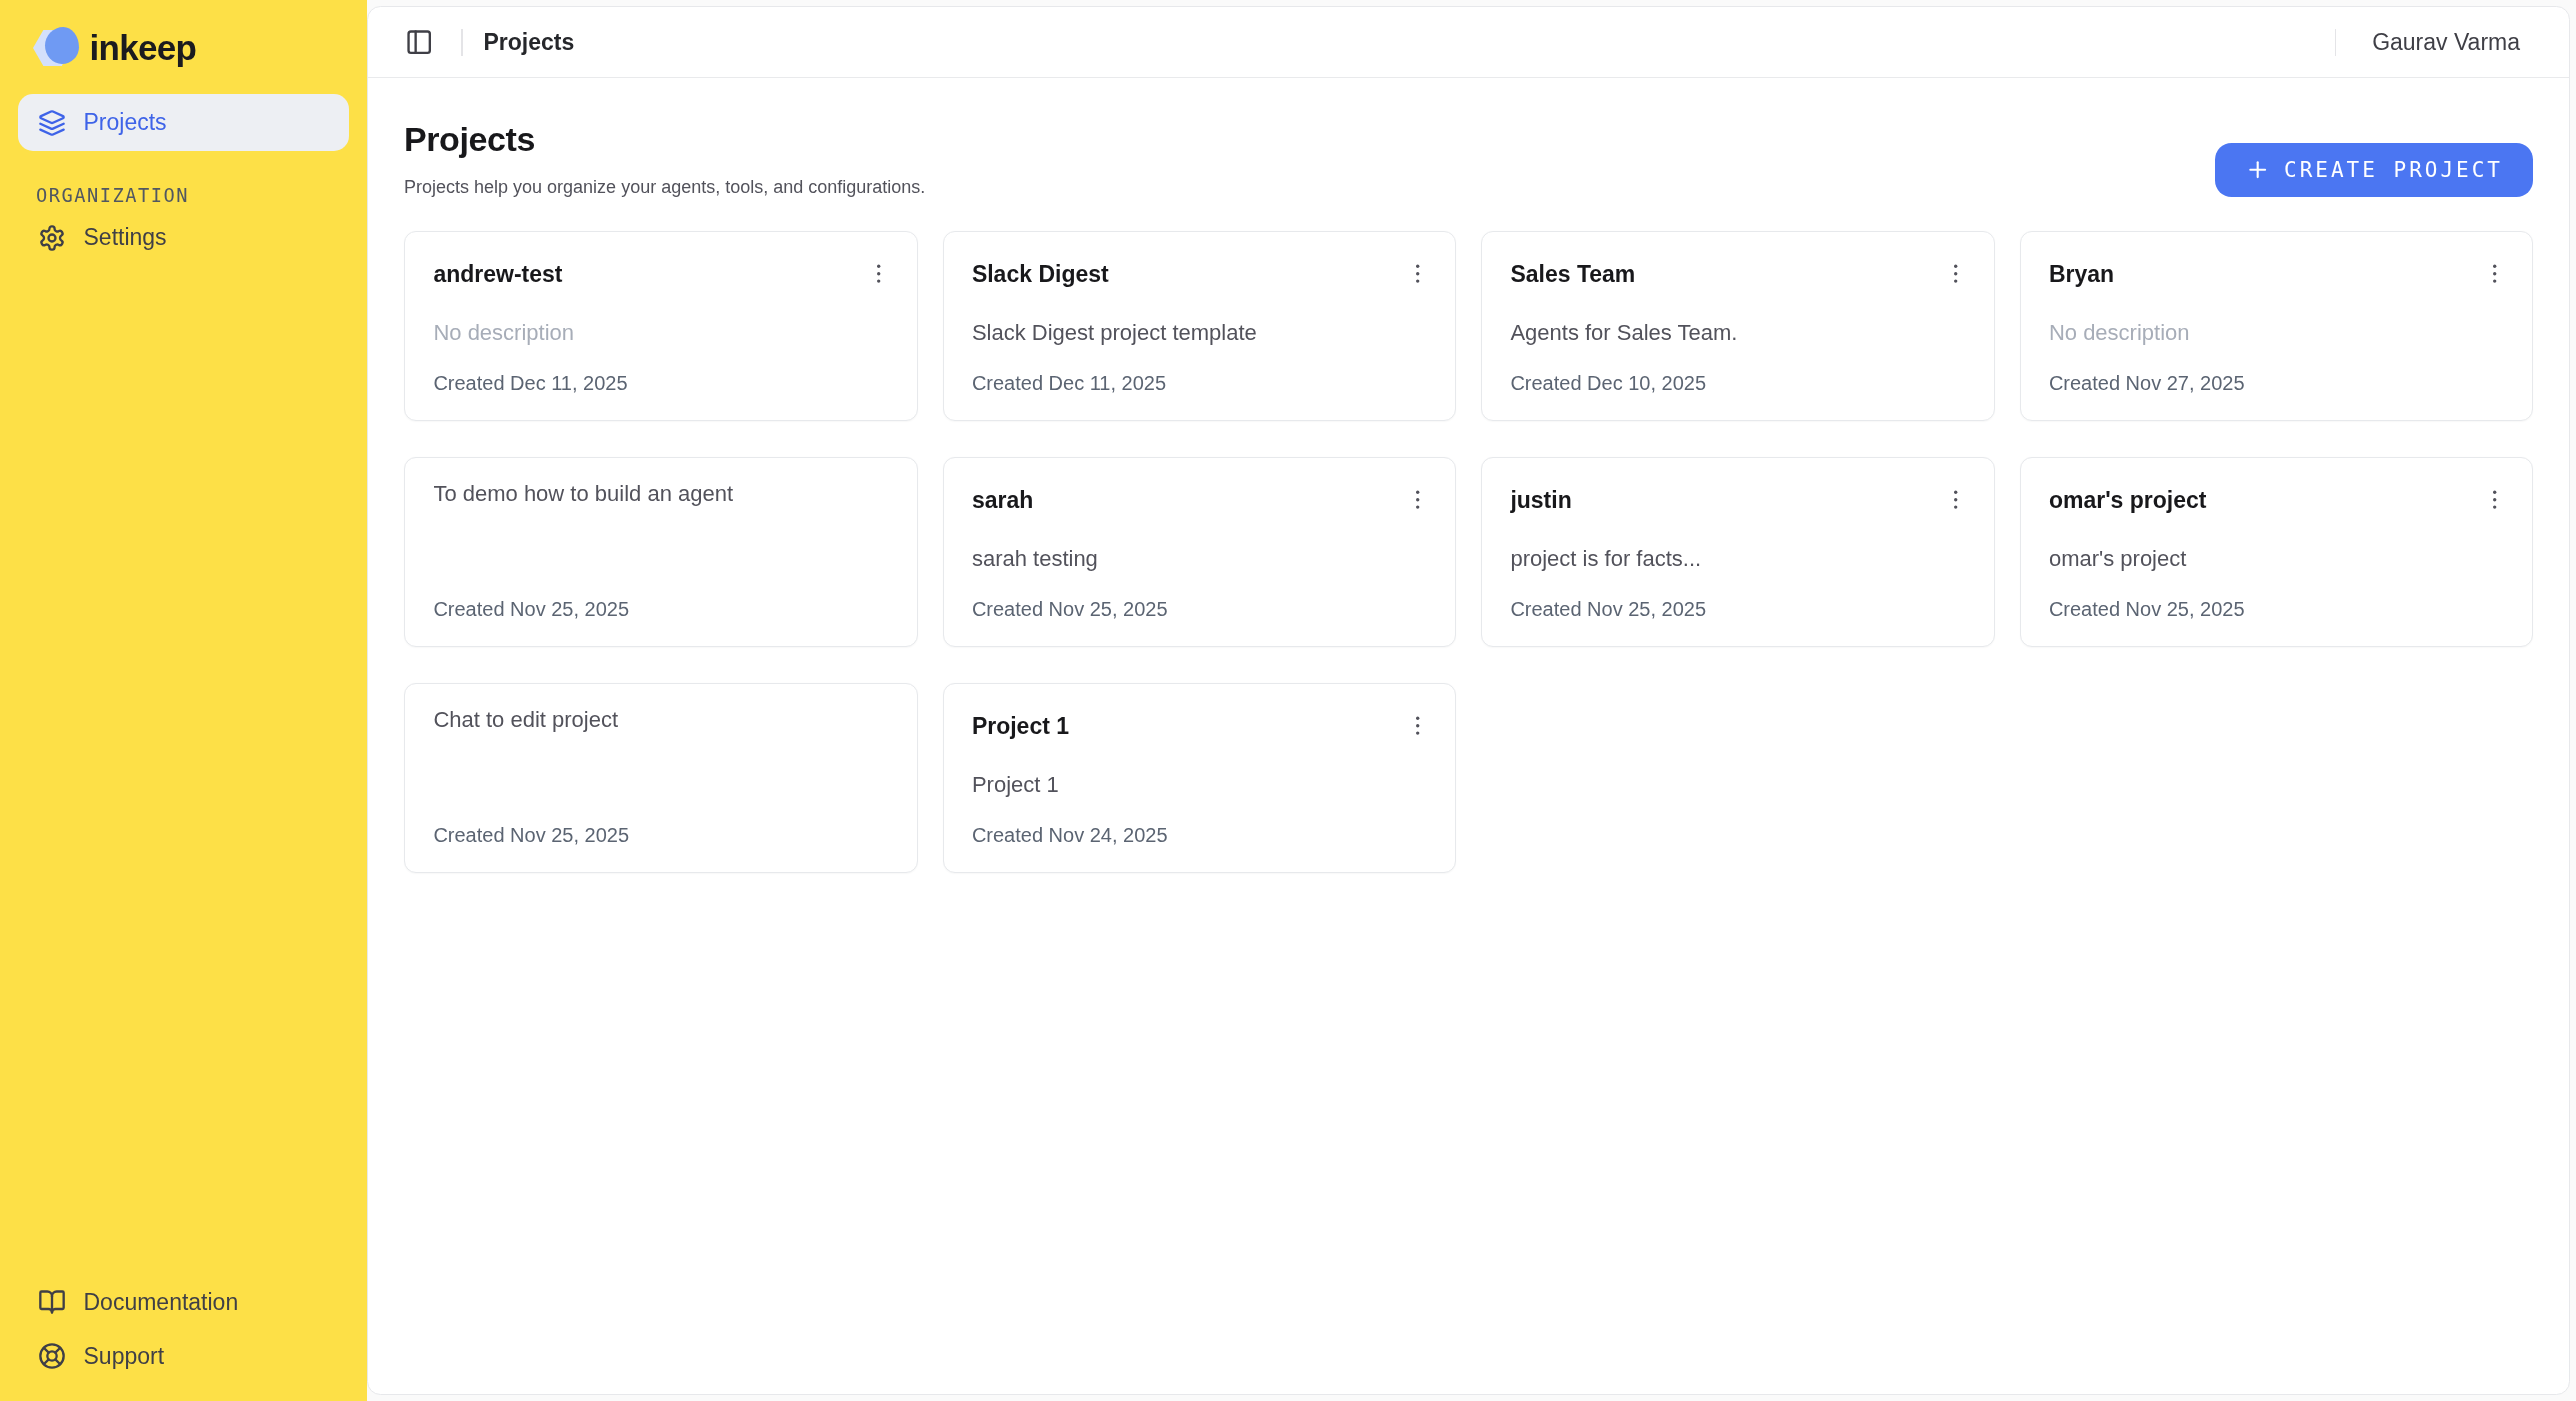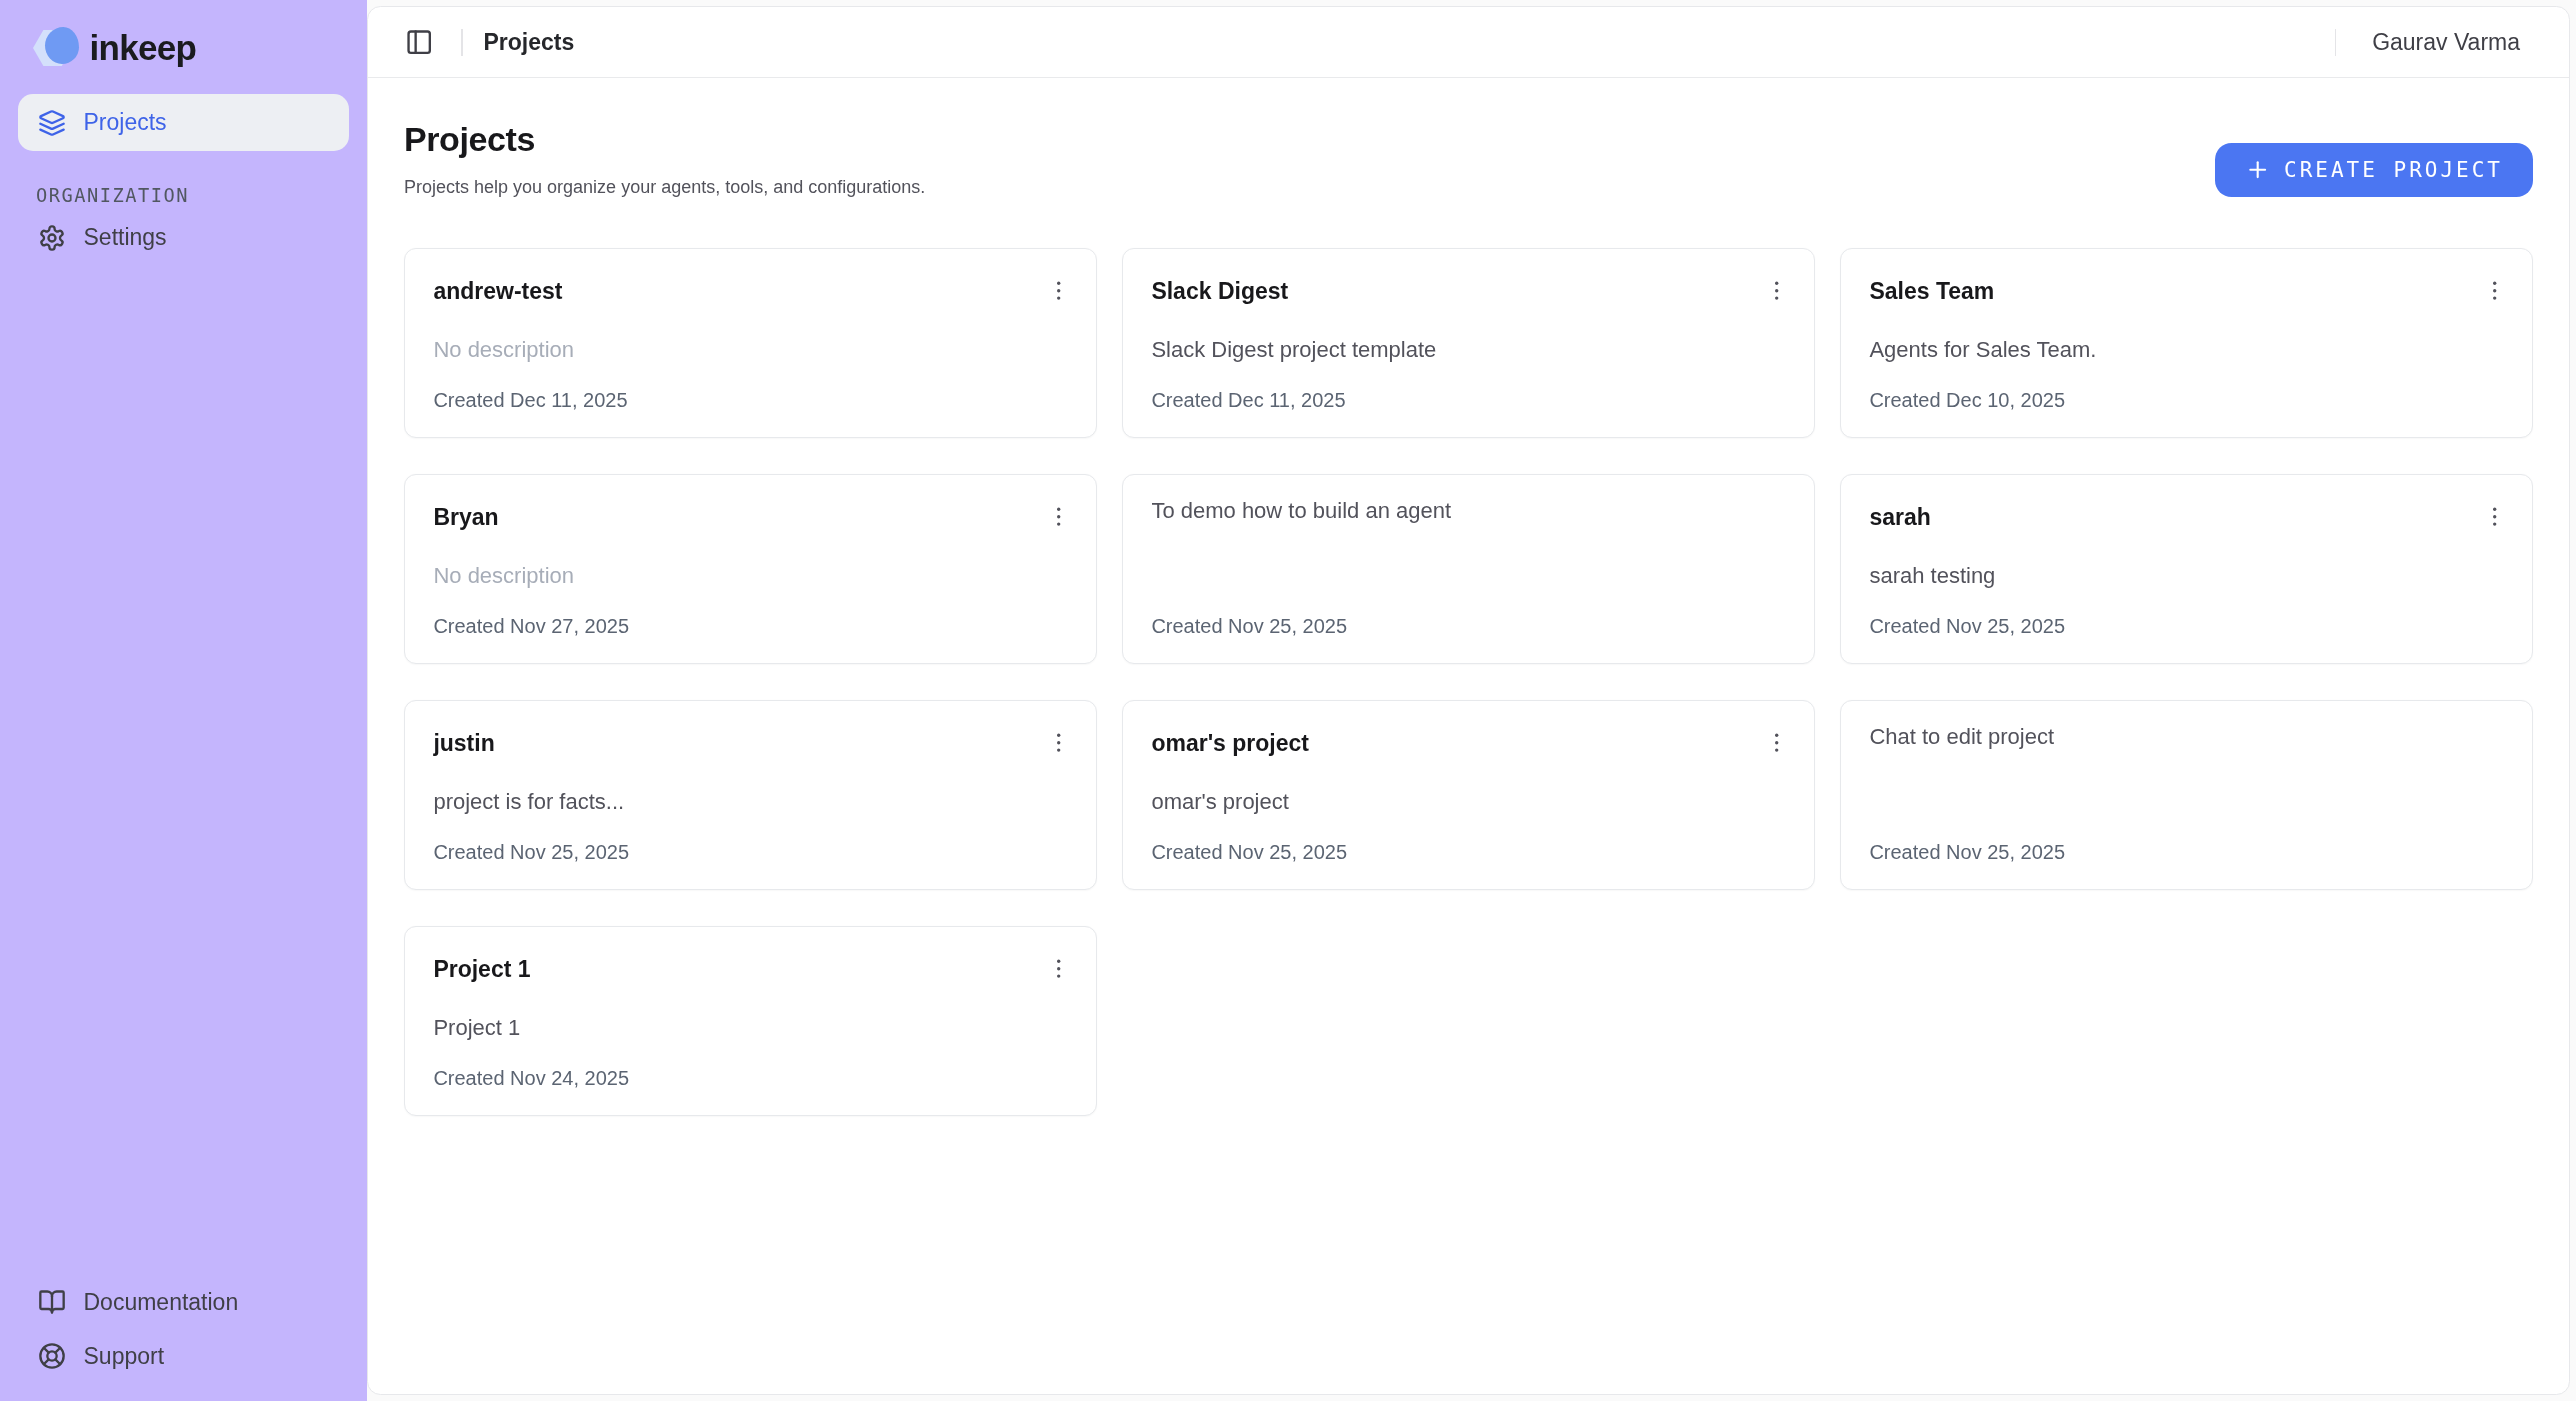--- a/index.html
+++ b/index.html
@@ -10,21 +10,21 @@
     overflow: hidden;
     color: #18181b;
   }
   .app { display: flex; width: 100%; height: 100%; }
 
   
   .sidebar {
     width: 367px; flex: 0 0 367px; height: 100%;
     display: flex; flex-direction: column;
     padding: 22.5px 0 21px;
-    background: #c4b5fd;
+    background: #fde047;
   }
   .logo-row { display: flex; align-items: center; gap: 10.5px; padding: 4.5px 0 0 33px; cursor: pointer; }
   .logo-mark { position: relative; width: 46px; height: 42px; }
   .logo-hex {
     position: absolute; left: 0; top: 3px; width: 37px; height: 36px;
     background: #d4e0fb;
     clip-path: polygon(28% 0, 78% 0, 100% 50%, 78% 100%, 28% 100%, 0 50%);
   }
   .logo-blob {
     position: absolute; right: 0; top: 0; width: 34px; height: 37px;
@@ -88,23 +88,23 @@
     display: flex; align-items: center; gap: 13.5px;
     height: 54px; padding: 0 30px;
     background: #4b76f2; color: #ffffff;
     border: none; border-radius: 16.5px; cursor: pointer;
     font-family: "DejaVu Sans Mono", "Liberation Mono", monospace;
     font-size: 21px; font-weight: 500; letter-spacing: 3px;
   }
   .create-btn svg { width: 25.4px; height: 25.4px; }
 
   .cards {
-    margin-top: 50px;
+    margin-top: 33px;
     display: grid;
-    grid-template-columns: repeat(3, 1fr);
+    grid-template-columns: repeat(4, 1fr);
     column-gap: 25px; row-gap: 36px;
   }
   .card {
     background: #ffffff;
     border: 0.7px solid #e7e9ec;
     border-radius: 12px;
     min-height: 190px;
     padding: 22.5px 28.4px 25.4px;
     display: flex; flex-direction: column; justify-content: space-between;
     cursor: pointer;

